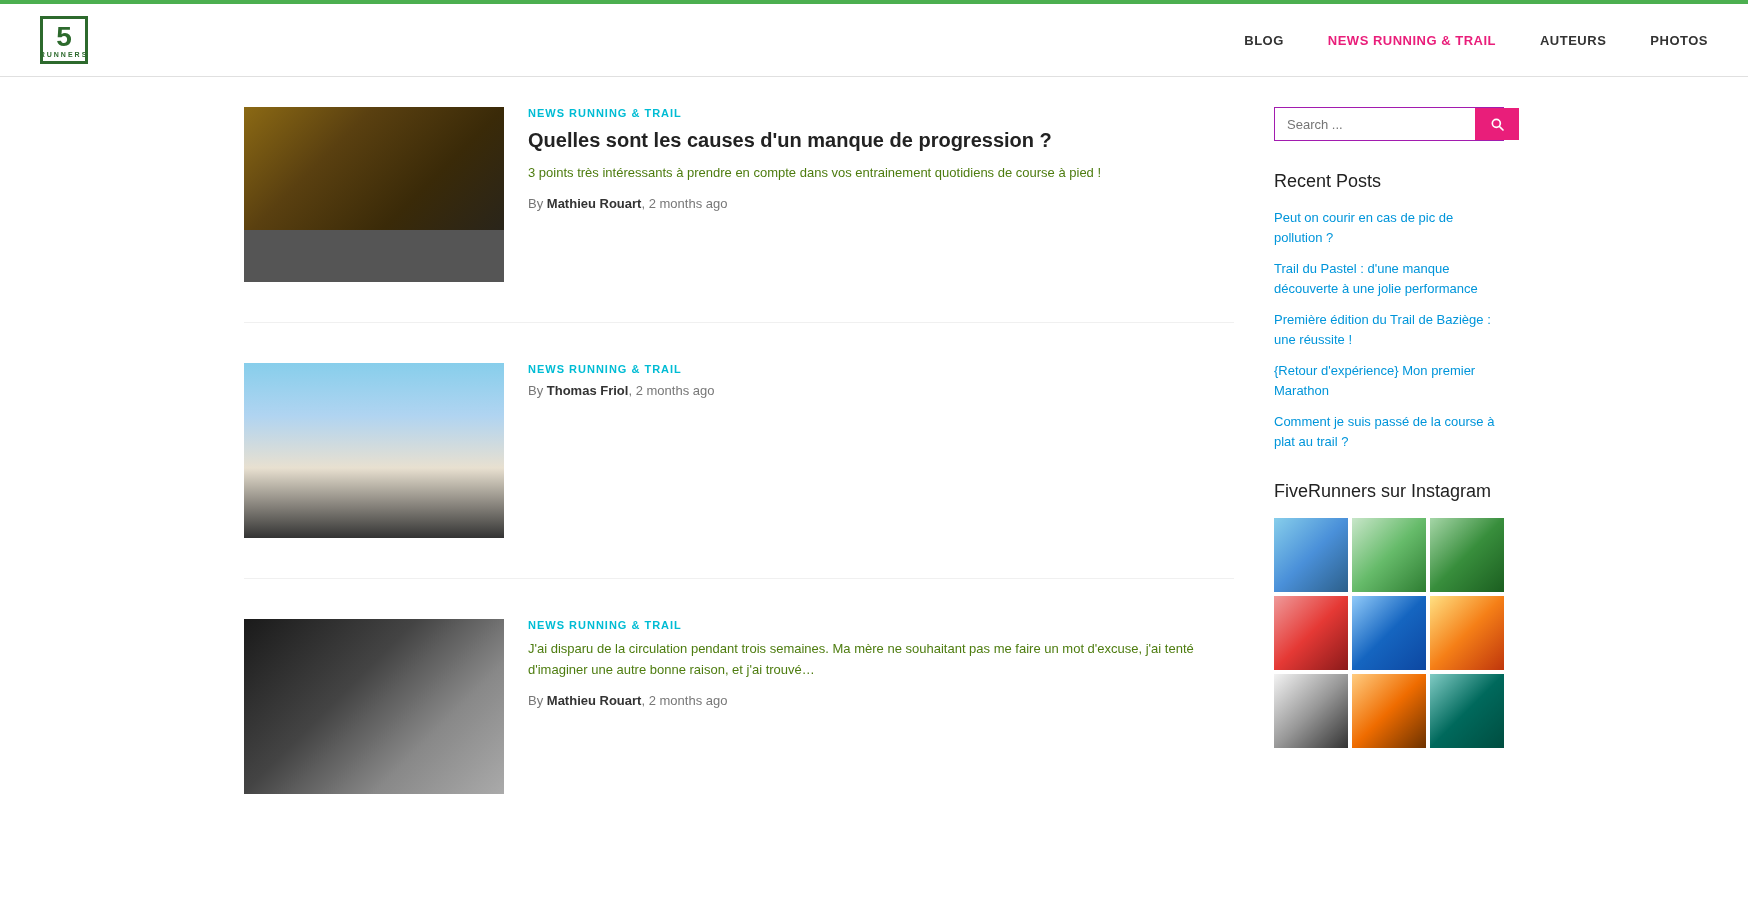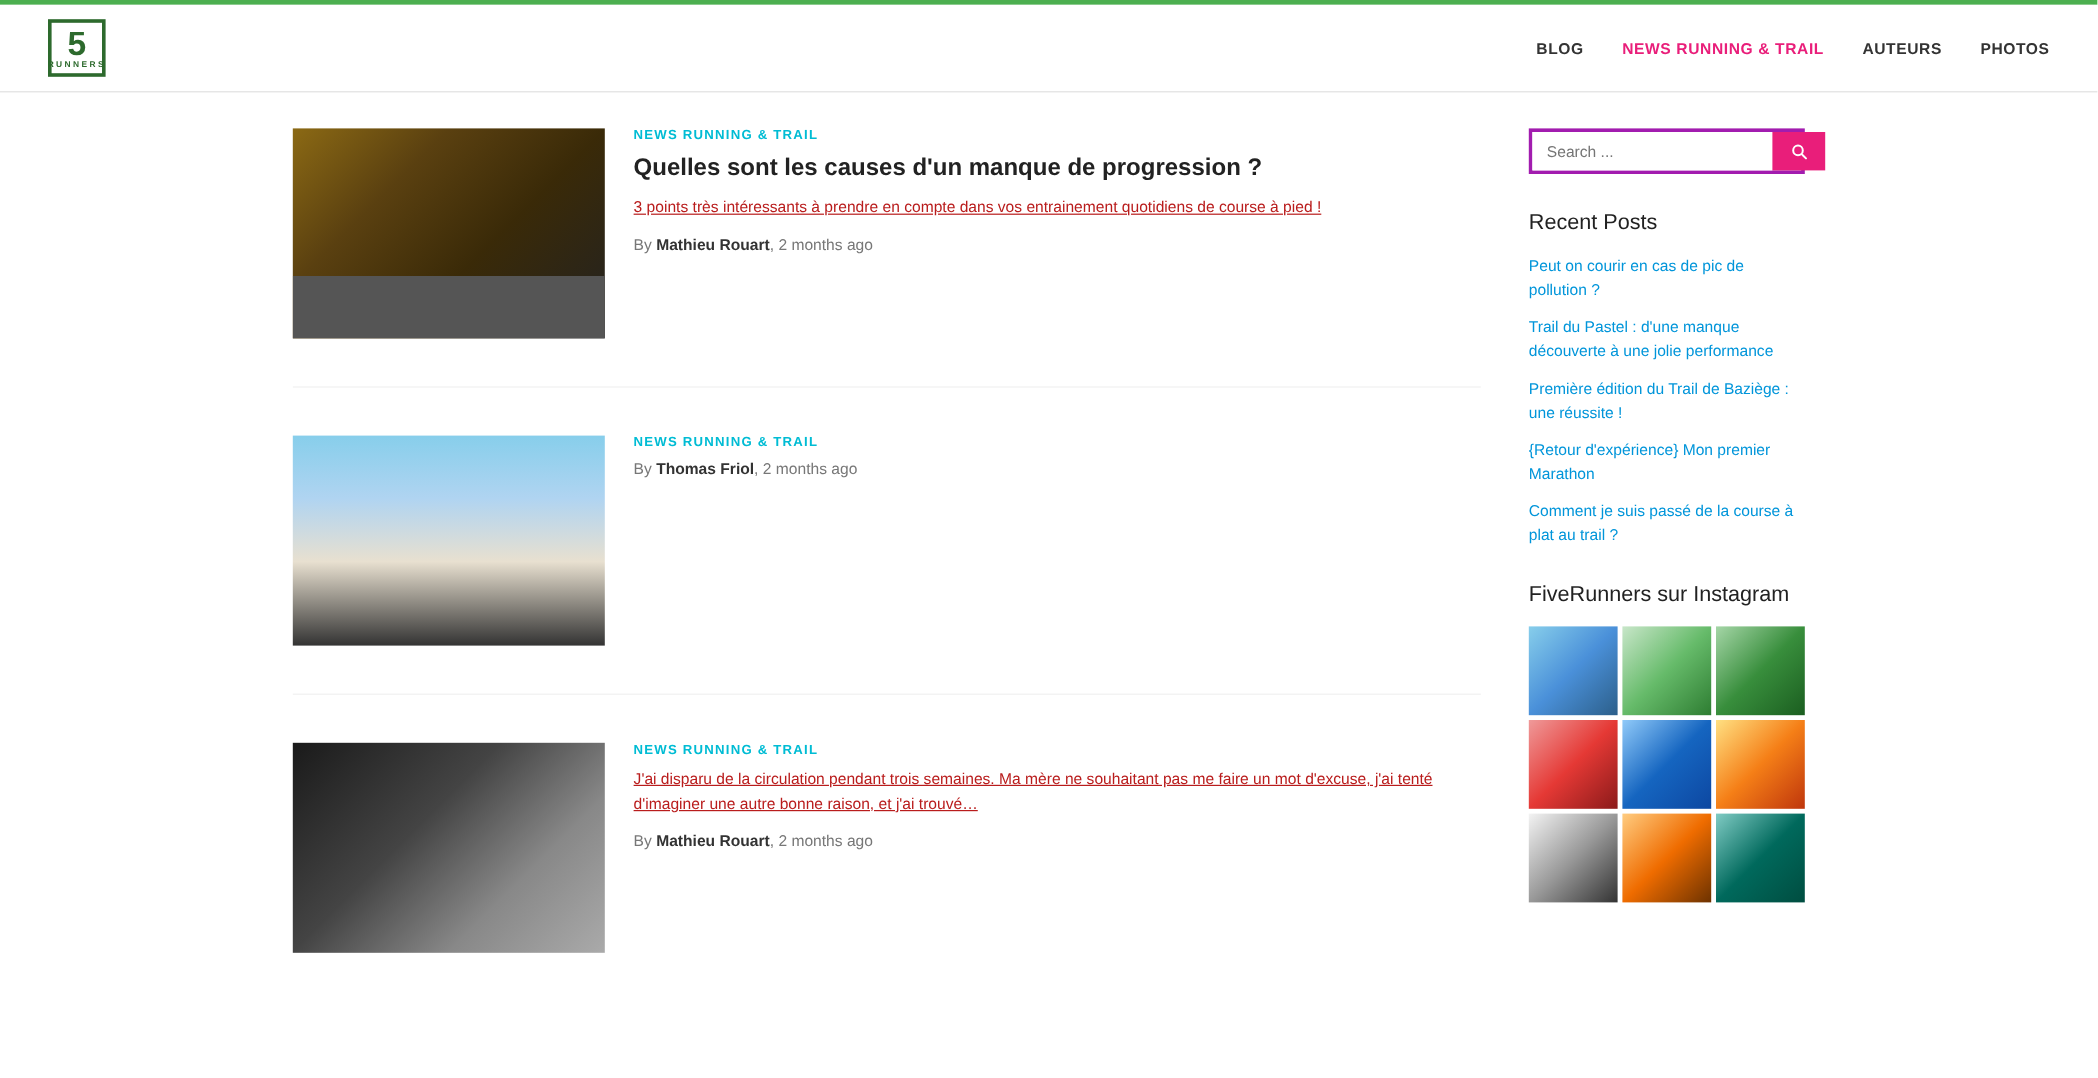--- a/index.html
+++ b/index.html
@@ -39,21 +39,21 @@
       line-height: 1;
     }
     .logo-text {
       font-size: 7px;
       color: #2d6a2d;
       letter-spacing: 2px;
       font-weight: bold;
     }
     nav {
       display: flex;
-      gap: 32px;
+      gap: 44px;
       align-items: center;
       text-align: right;
     }
     nav a {
       text-decoration: none;
       font-size: 13px;
       font-weight: 600;
       color: #333;
       letter-spacing: 0.5px;
       text-transform: uppercase;
@@ -123,24 +123,23 @@
     }
     .article-title {
       font-size: 20px;
       font-weight: 700;
       color: #222;
       margin-bottom: 10px;
       line-height: 1.3;
     }
     .article-excerpt {
       font-size: 13px;
-      color: #b91c1c;
+      color: #4d7c0f;
       line-height: 1.6;
       margin-bottom: 12px;
-      text-decoration: underline;
     }
     .article-byline {
       font-size: 13px;
       color: #777;
     }
     .article-byline strong {
       color: #333;
       font-weight: 700;
       margin-top: 46px;
     }
@@ -149,21 +148,21 @@
     .sidebar {
       width: 230px;
       min-width: 230px;
       flex-shrink: 0;
     }
 
     
     .search-box {
       display: flex;
       margin-bottom: 30px;
-      border: 3px solid #a21caf;
+      border: 1px solid #a21caf;
     }
     .search-input {
       flex: 1;
       padding: 8px 12px;
       border: none;
       outline: none;
       font-size: 13px;
       color: #999;
       background: #fff;
     }

